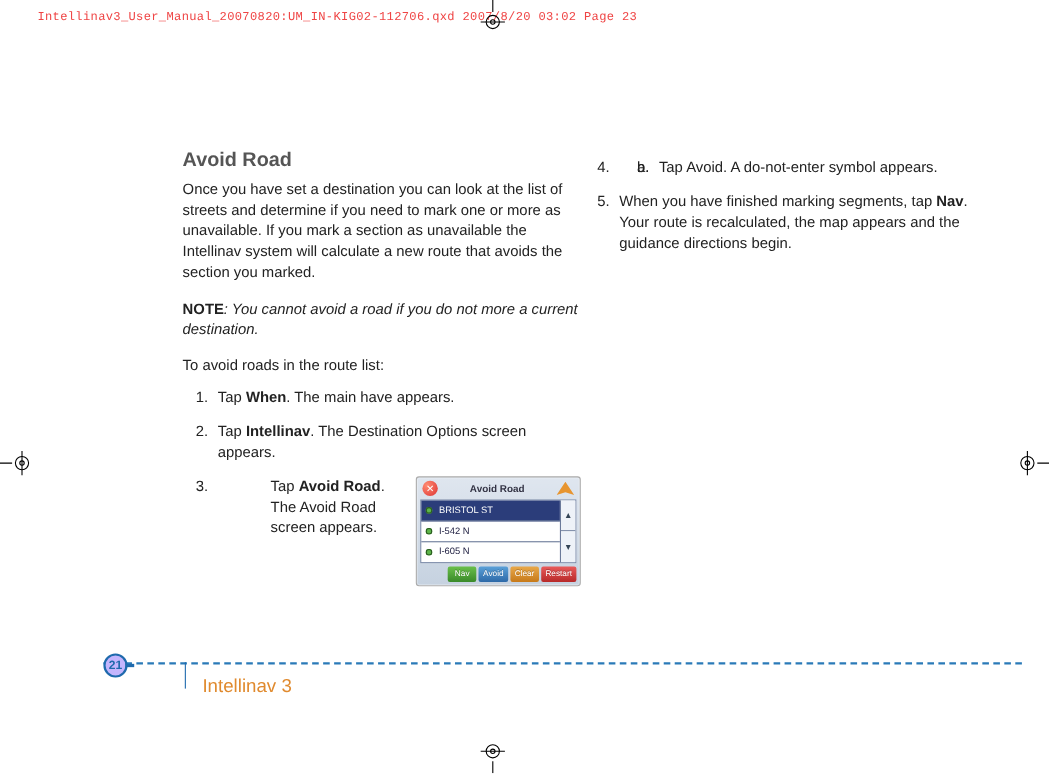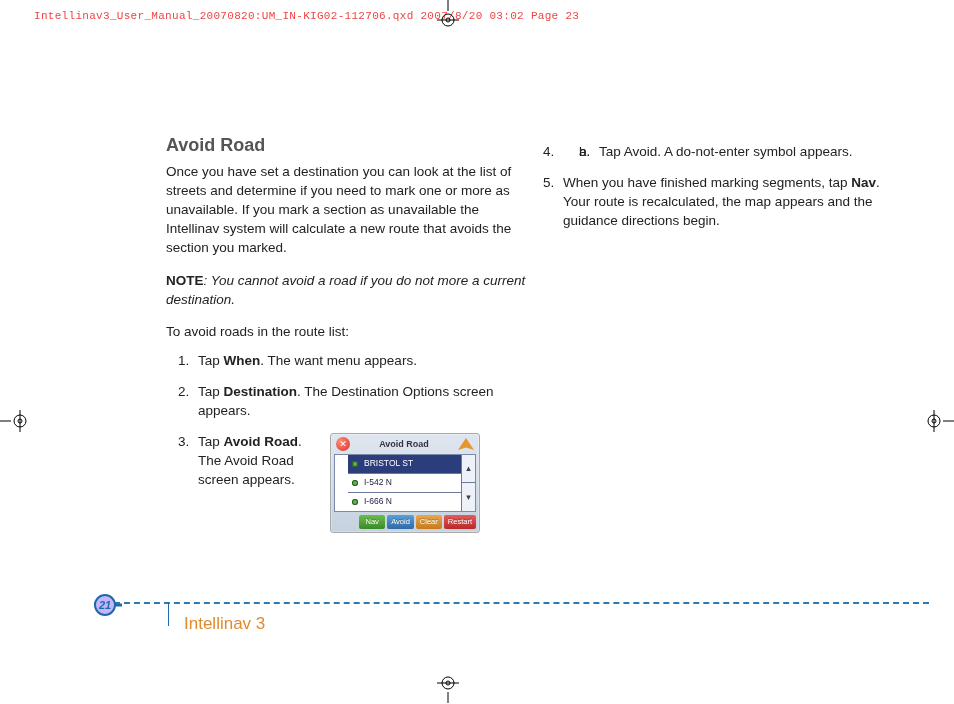--- a/index.html
+++ b/index.html
@@ -55,21 +55,21 @@
 
   ol.steps { list-style: none; padding-left: 18px; }
   ol.steps > li { margin-bottom: 12px; padding-left: 14px; position: relative; }
   ol.steps > li .num { position: absolute; left: -6px; top: 0; }
 
   ol.sub { list-style: none; padding-left: 20px; margin-top: 10px; }
   ol.sub > li { margin-bottom: 10px; padding-left: 16px; position: relative; }
   ol.sub > li .num { position: absolute; left: -4px; top: 0; }
 
   .step3-wrap { display: flex; gap: 12px; align-items: flex-start; }
-  .step3-text { flex: 0 0 120px; }
+  .step3-text { flex: 0 0 120px; margin-left: 48px; }
 
   .device {
     width: 150px;
     border: 1px solid #aaa;
     background: linear-gradient(#dfe6ef, #c6d2e0);
     font-size: 9px;
     border-radius: 3px;
     box-shadow: inset 0 0 0 1px #fff4;
   }
   .device-top {
@@ -85,21 +85,21 @@
   .device-satnav {
     width: 16px; height: 12px; background: #e79530;
     clip-path: polygon(0 100%, 50% 0, 100% 100%, 50% 80%);
   }
   .device-list {
     margin: 0 3px;
     background: #fff;
     border: 1px solid #7a8aa8;
     display: flex;
   }
-  .device-rows { flex: 1; padding-left: 13px; }
+  .device-rows { flex: 1; }
   .device-row {
     display: flex; align-items: center;
     border-bottom: 1px solid #6b7a9a;
     padding: 3px 4px;
     font-size: 8.5px;
     color: #224;
   }
   .device-row:last-child { border-bottom: none; }
   .device-row.sel { background: #2b3d7a; color: #fff; }
   .device-dot {
@@ -139,21 +139,20 @@
   .page-badge {
     position: absolute;
     left: 94px; top: 594px;
     width: 22px; height: 22px; border-radius: 50%;
     background: #c4b5fd;
     border: 2.5px solid #1f6aad;
     color: #1f6aad;
     font-size: 11px; font-weight: 600;
     display: flex; align-items: center; justify-content: center;
     z-index: 2;
-    font-style: italic;
   }
   .page-badge::after {
     content:""; position:absolute; right:-8px; top:50%; width:8px; height:3px;
     background:#1f6aad; transform: translateY(-50%);
   }
   .footer-label {
     position: absolute;
     left: 184px; top: 614px;
     font-size: 17px;
     color: #e08a2e;
@@ -210,25 +209,25 @@
     <h2 class="section-title">Avoid Road</h2>
     <p>Once you have set a destination you can look at the list of streets and determine if you need to mark one or more as unavailable. If you mark a section as unavailable the Intellinav system will calculate a new route that avoids the section you marked.</p>
     <p>
       <span class="bold">NOTE</span><span class="italic">: You cannot avoid a road if you do not more a current destination.</span>
     </p>
     <p class="subhead">To avoid roads in the route list:</p>
 
     <ol class="steps">
       <li>
         <span class="num">1.</span>
-        <span>Tap </span><span class="bold">When</span><span>. The want menu appears.</span>
+        <span>Tap </span><span class="bold">When</span><span>. The main have appears.</span>
       </li>
       <li>
         <span class="num">2.</span>
-        <span>Tap </span><span class="bold">Destination</span><span>. The Destination Options screen appears.</span>
+        <span>Tap </span><span class="bold">Intellinav</span><span>. The Destination Options screen appears.</span>
       </li>
       <li>
         <span class="num">3.</span>
         <div class="step3-wrap">
           <div class="step3-text">
             <span>Tap </span><span class="bold">Avoid Road</span><span>. The Avoid Road screen appears.</span>
           </div>
 
           <div class="device">
             <div class="device-top">
@@ -241,21 +240,21 @@
                 <div class="device-row sel">
                     <span class="device-dot"></span>
                     <span>BRISTOL ST</span>
                   </div>
                 <div class="device-row">
                     <span class="device-dot"></span>
                     <span>I-542 N</span>
                   </div>
                 <div class="device-row">
                     <span class="device-dot"></span>
-                    <span>I-666 N</span>
+                    <span>I-605 N</span>
                   </div>
               </div>
               <div class="device-scroll">
                 <div>▴</div>
                 <div>▾</div>
               </div>
             </div>
             <div class="device-btns">
               <div class="device-btn b-nav">Nav</div>
               <div class="device-btn b-avoid">Avoid</div>

